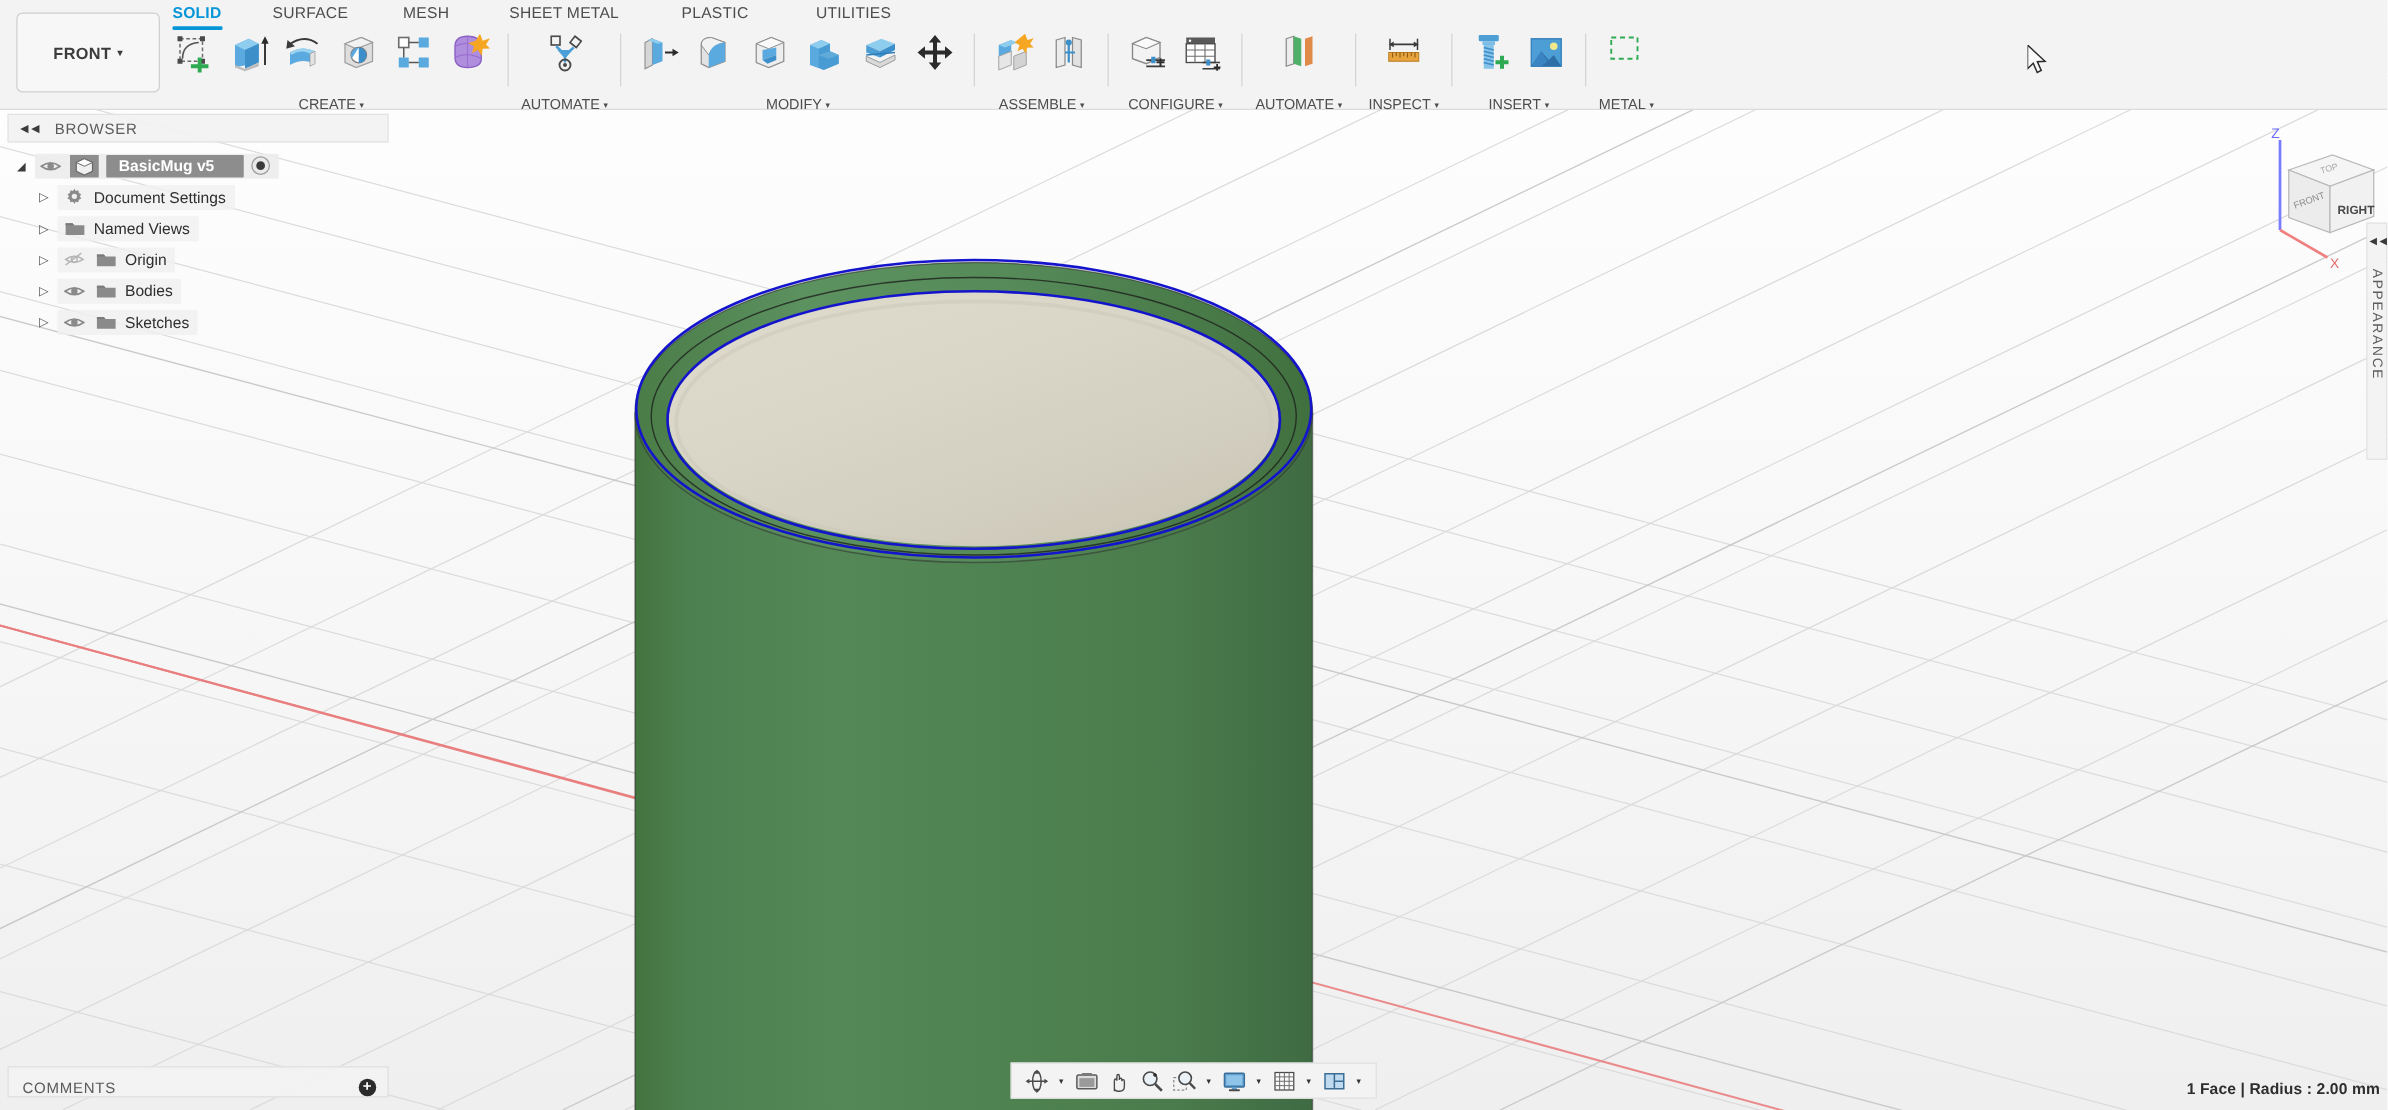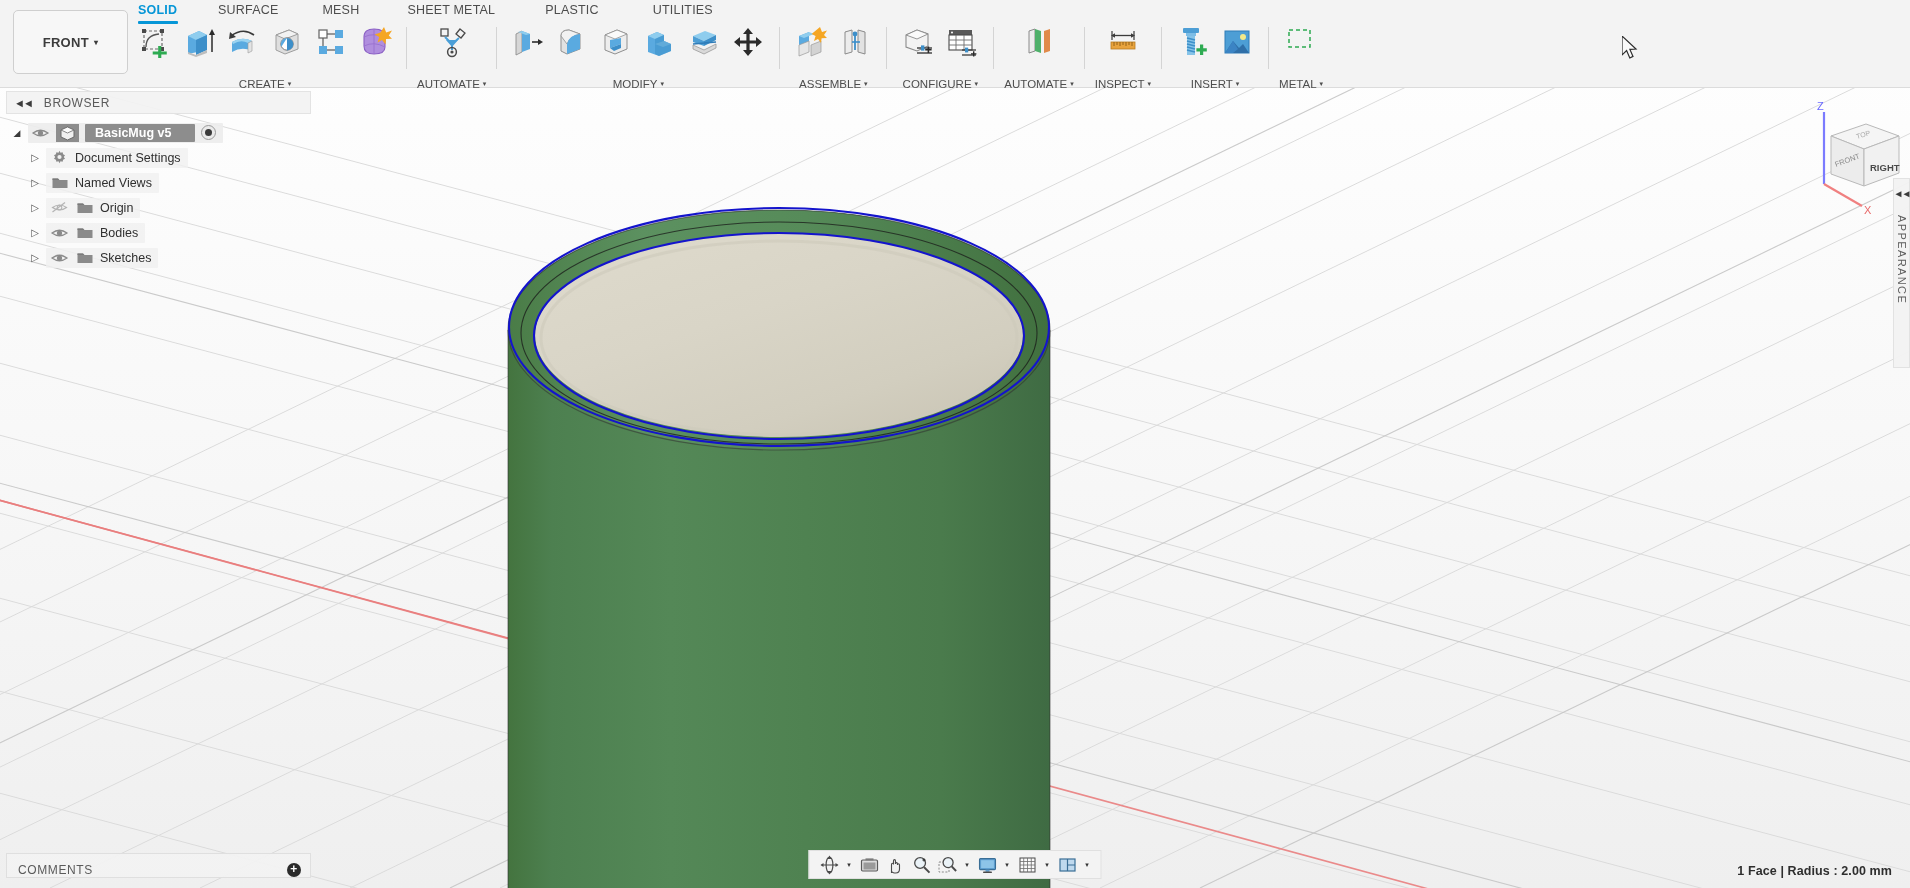--- a/index.html
+++ b/index.html
@@ -134,21 +134,21 @@
   .navbar {
     position: absolute; left: 50%; transform: translateX(-50%); bottom: 9px;
     height: 29px; background: #f3f3f3; border: 1px solid #e0e0e0;
     display: flex; align-items: center; padding: 0 7px; gap: 1px; z-index: 30;
   }
   .navbtn { width: 25px; height: 25px; display: flex; align-items: center; justify-content: center; cursor: pointer; border-radius: 2px; }
   .navcaret { width: 13px; height: 25px; display: flex; align-items: center; justify-content: center; font-size: 7px; color: #333; cursor: pointer; }
 
   
   .statusbar {
-    position: absolute; right: 18px; bottom: 10px;
+    position: absolute; right: 6px; bottom: 10px;
     font-size: 12.5px; font-weight: bold; color: #2e2e2e; z-index: 30;
     letter-spacing: .1px;
   }
 
   
   .cursor { position: absolute; left: 1622px; top: 36px; z-index: 60; pointer-events: none; }
 </style>
 </head>
 <body>
 

